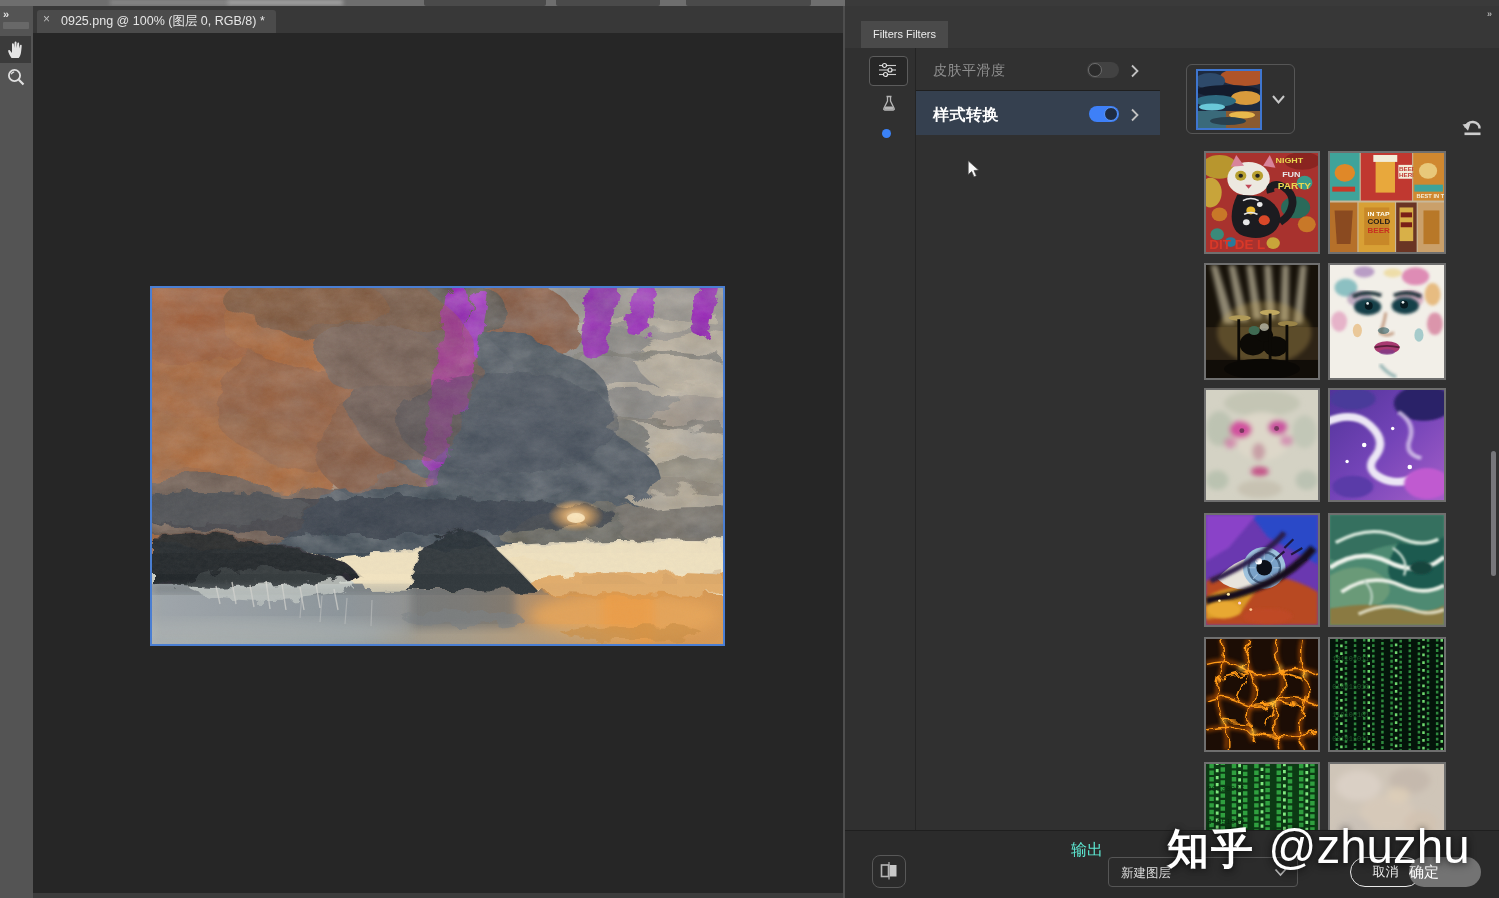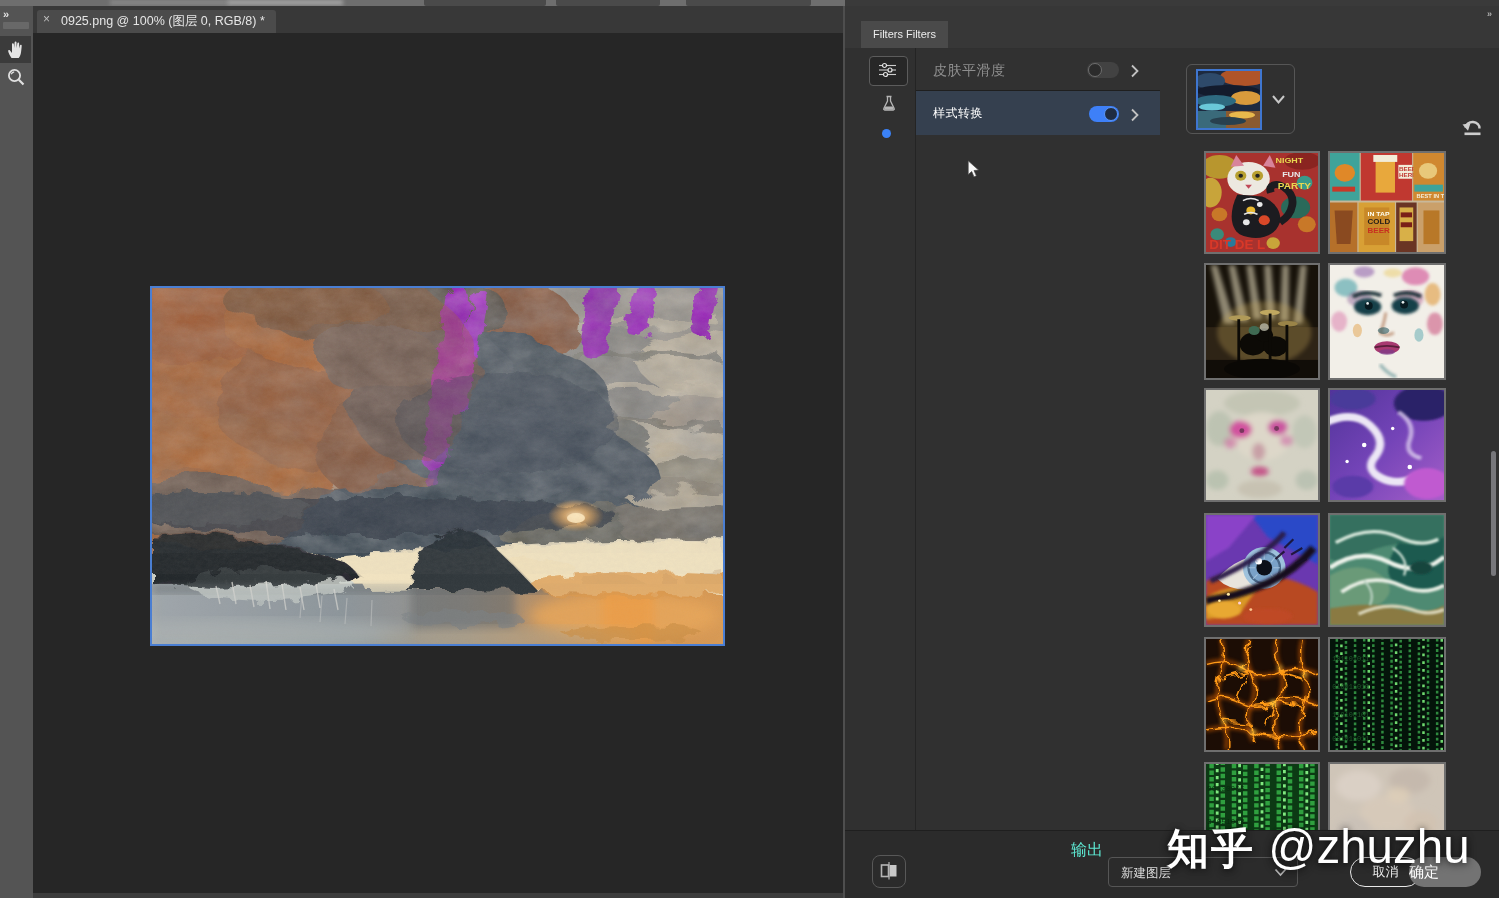--- a/index.html
+++ b/index.html
@@ -257,21 +257,21 @@
 
 <div class="abs" style="left:916px;top:49px;width:244px;height:41px;background:#313131;"></div>
 <div class="abs" style="left:916px;top:90px;width:244px;height:1px;background:#1f1f1f;"></div>
 <div class="abs" style="left:933px;top:62px;color:#8e8e8e;font-size:14px;letter-spacing:0.5px;">皮肤平滑度</div>
 <div class="abs" style="left:1087px;top:62px;width:32px;height:16px;border-radius:8px;background:#424242;"></div>
 <div class="abs" style="left:1088px;top:63px;width:14px;height:14px;border-radius:50%;background:#2b2b2b;border:1.5px solid #6e6e6e;box-sizing:border-box;"></div>
 <svg class="abs" style="left:1130px;top:64px;" width="9" height="14" viewBox="0 0 9 14">
   <polyline points="2,1.5 7.5,7 2,12.5" fill="none" stroke="#c2c2c2" stroke-width="1.8"></polyline>
 </svg>
 <div class="abs" style="left:916px;top:91px;width:244px;height:44px;background:#35404f;"></div>
-<div class="abs" style="left:933px;top:105px;color:#ffffff;font-size:12px;font-weight:normal;letter-spacing:0.5px;">样式转换</div>
+<div class="abs" style="left:933px;top:105px;color:#ffffff;font-size:16px;font-weight:bold;letter-spacing:0.5px;">样式转换</div>
 <div class="abs" style="left:1089px;top:106px;width:30px;height:16px;border-radius:8px;background:#3e80f8;"></div>
 <div class="abs" style="left:1104px;top:107px;width:14px;height:14px;border-radius:50%;background:#1f2c42;border:1.5px solid #5b96f8;box-sizing:border-box;"></div>
 <svg class="abs" style="left:1130px;top:108px;" width="9" height="14" viewBox="0 0 9 14">
   <polyline points="2,1.5 7.5,7 2,12.5" fill="none" stroke="#c2c2c2" stroke-width="1.8"></polyline>
 </svg>
 
 <svg class="abs" style="left:967px;top:160px;z-index:30;" width="13" height="19" viewBox="0 0 13 19">
   <path d="M1.2 0.8 L1.2 14.6 L4.7 11.5 L7 16.9 L9.4 15.8 L7 10.5 L11.6 10.1 Z" fill="#f8f8f8" stroke="#444" stroke-width="0.7"></path>
 </svg>
 

